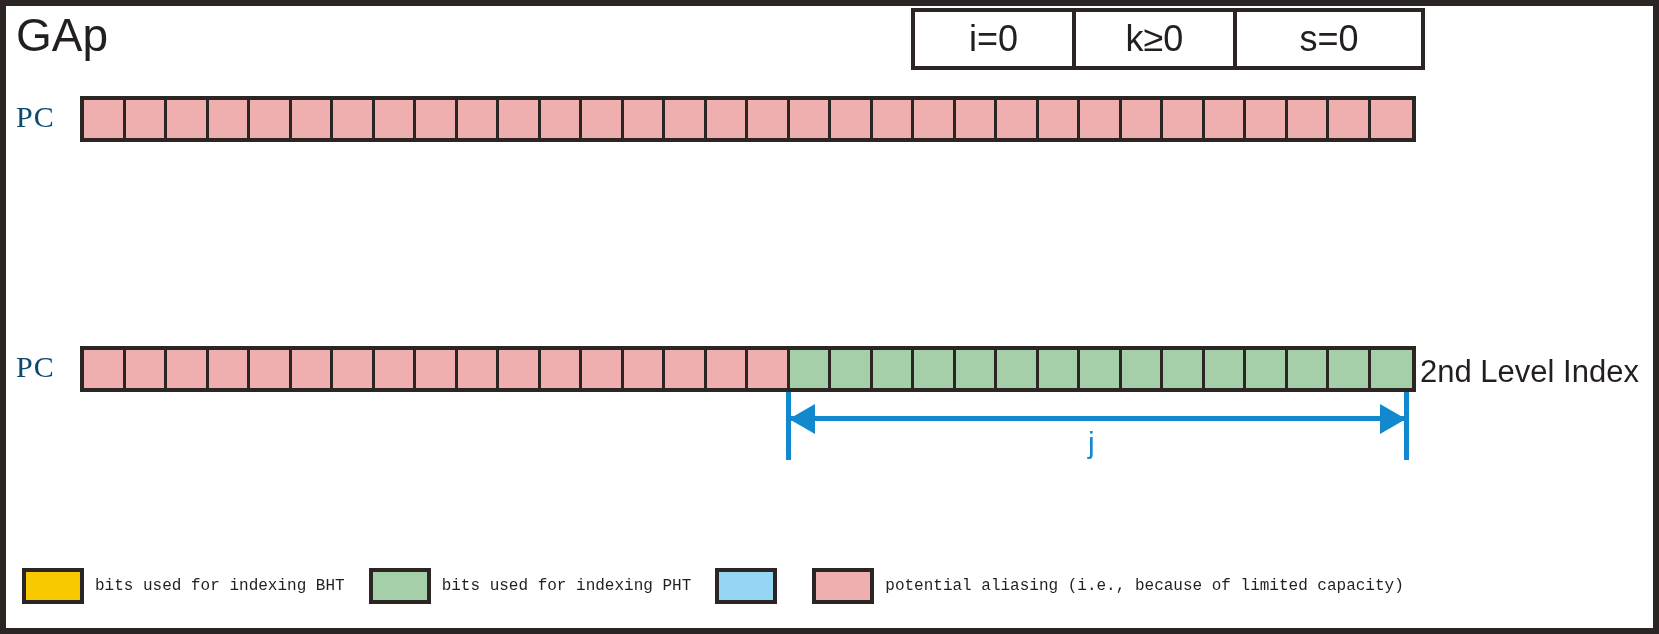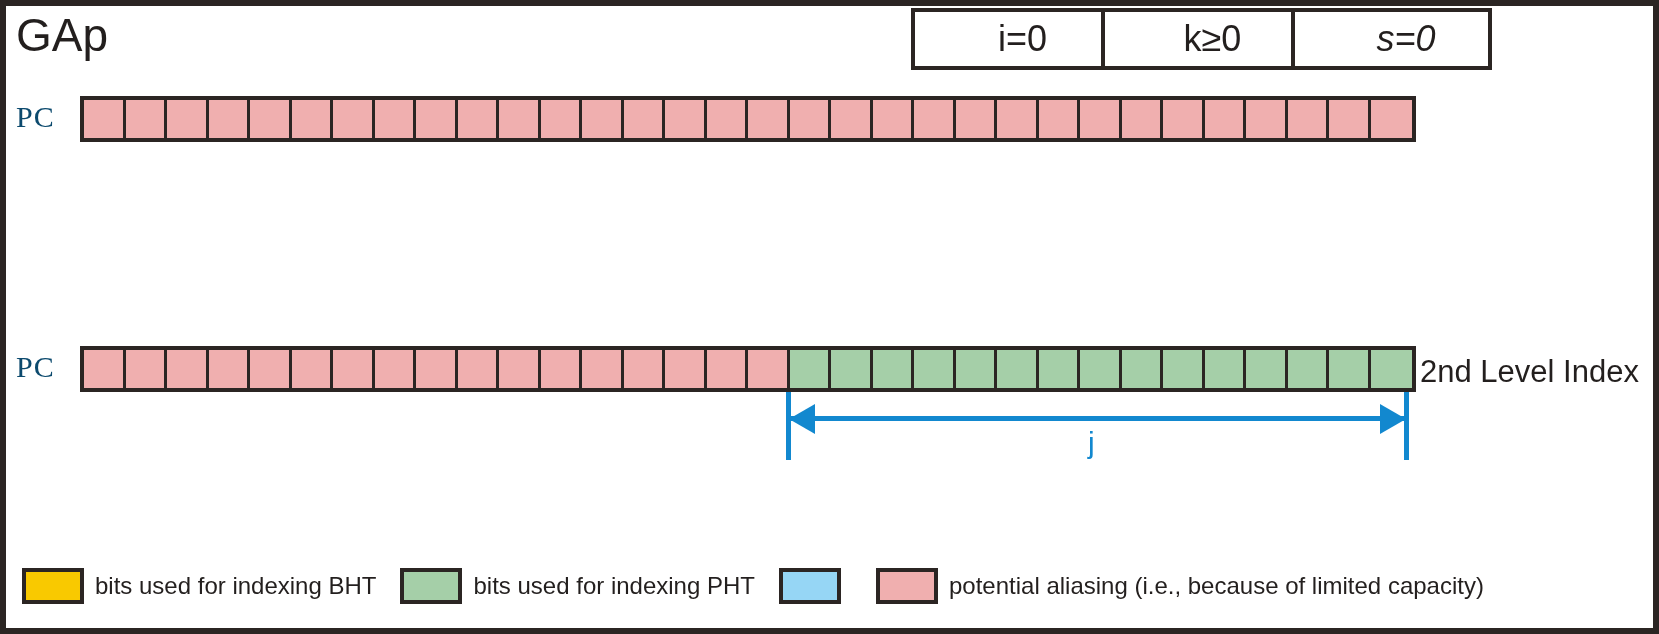--- a/index.html
+++ b/index.html
@@ -48,23 +48,22 @@
     width: 161px;
     height: 54px;
     display: flex;
     align-items: center;
     justify-content: center;
     font-size: 36px;
     color: #231f1e;
     background: #ffffff;
     border-right: 4px solid #2b2523;
     font-family: "Liberation Sans", sans-serif;
-    margin-left: 29px;
-  }
-  .cond-cell:last-child { border-right: none; width: 164px; font-style: italic; }
+  }
+  .cond-cell:last-child { border-right: none; width: 184px; }
 
   
   .row-label {
     position: absolute;
     font-size: 30px;
     color: #0c4a6e;
     font-family: "Liberation Serif", serif;
     letter-spacing: 1px;
   }
   .row-index-label {
@@ -131,24 +130,24 @@
     margin-right: 24px;
   }
   .legend-swatch {
     width: 62px;
     height: 36px;
     border: 4px solid #2b2523;
     margin-right: 11px;
     flex: none;
   }
   .legend-text {
-    font-size: 24px;
+    font-size: 16px;
     color: #231f1e;
     white-space: nowrap;
-    font-family: Liberation Sans, sans-serif;
+    font-family: Liberation Mono, monospace;
     font-weight: 500;
   }
 </style>
 </head>
 <body>
 
 <div id="stage">
 
   <div class="frame-top"></div>
   <div class="frame-bottom"></div>

